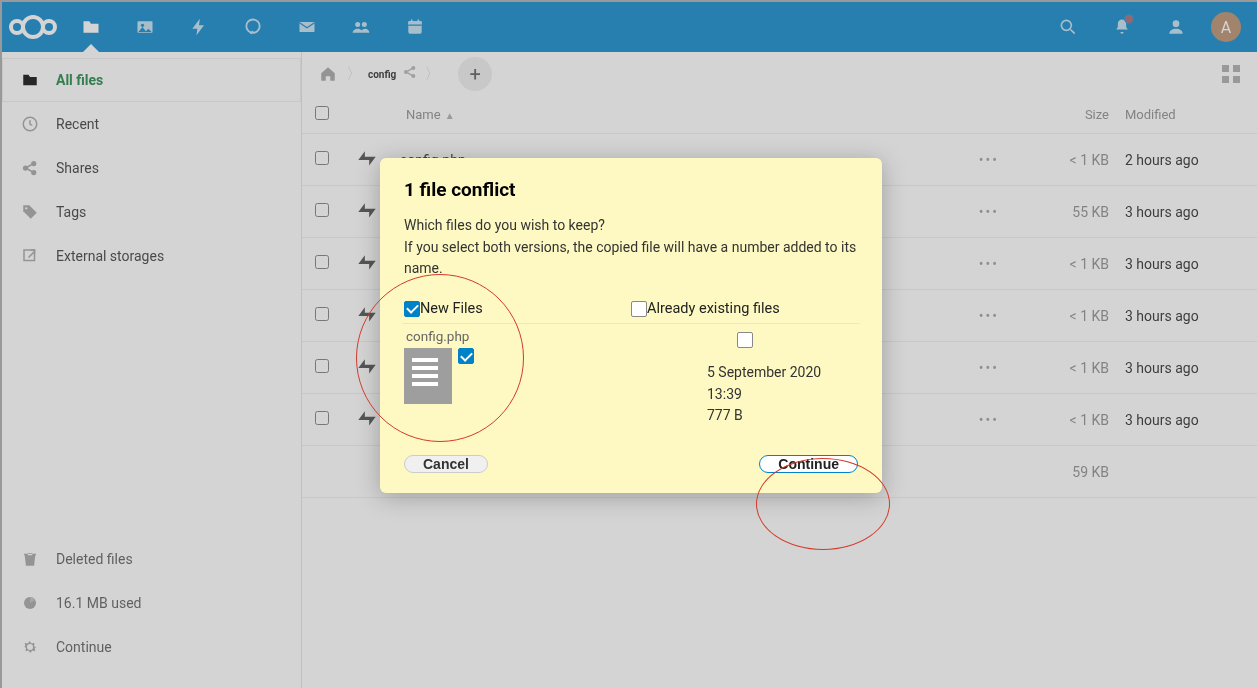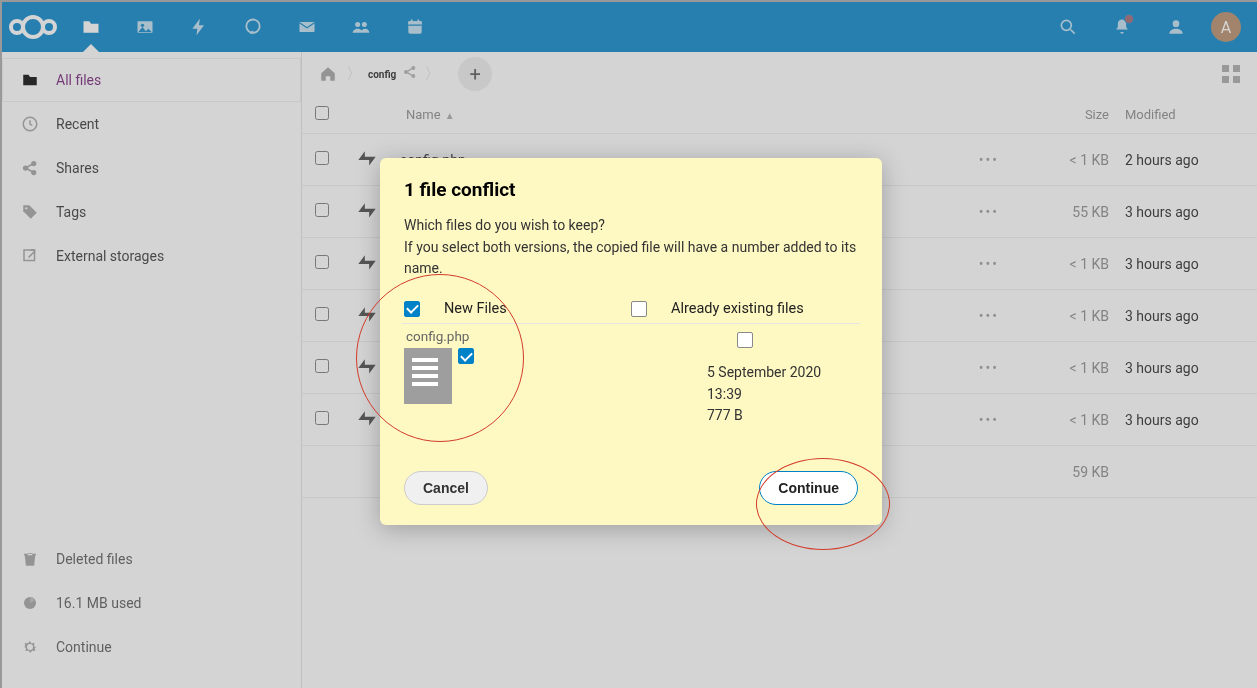--- a/index.html
+++ b/index.html
@@ -17,21 +17,21 @@
   .top-icon-btn svg { width: 20px; height: 20px; }
   .top-spacer { flex: 1; }
   .avatar { width: 30px; height: 30px; border-radius: 50%; background: #b48a65; color: #fff; display: flex; align-items: center; justify-content: center; font-size: 16px; margin: 0 16px 0 8px; cursor: pointer; }
   .notif-dot { position: relative; }
   .notif-dot::after { content: ""; position: absolute; top: 12px; right: 15px; width: 8px; height: 8px; background: #d4554f; border-radius: 50%; border: 1px solid #1a8ccf; }
 
   
   .sidebar { position: absolute; top: 50px; left: 0; width: 300px; bottom: 0; background: #fff; border-right: 1px solid #e2e2e2; display: flex; flex-direction: column; }
   .nav-list { list-style: none; padding-top: 6px; flex: 1; }
   .nav-item { display: flex; align-items: center; height: 44px; padding-left: 14px; cursor: pointer; color: #333; font-size: 14px; }
-  .nav-item.active { background: #fff; font-weight: 400; color: #701a75; box-shadow: inset 0 0 0 1px #eee; }
+  .nav-item.active { background: #fff; font-weight: 700; color: #15803d; box-shadow: inset 0 0 0 1px #eee; }
   .nav-item .nicon { width: 28px; display: flex; justify-content: center; margin-right: 12px; opacity: .55; }
   .nav-item.active .nicon { opacity: 1; }
   .sidebar-bottom { border-top: 0; padding-bottom: 19px; }
   .sidebar-bottom .nav-item { color: #555; }
 
   
   .main { position: absolute; top: 50px; left: 300px; right: 0; bottom: 0; background: #fff; overflow: hidden; }
   .breadcrumb-row { height: 44px; display: flex; align-items: center; padding: 0 14px; }
   .bc-home { width: 24px; height: 24px; display: flex; align-items: center; justify-content: center; cursor: pointer; opacity: .55; }
   .bc-sep { color: #bbb; margin: 0 6px; font-size: 16px; opacity: .6; }
@@ -60,33 +60,33 @@
 
   
   .overlay { position: absolute; inset: 0; background: rgba(120,120,120,0.32); }
 
   
   .dialog { position: absolute; top: 156px; left: 378px; width: 502px; background: #fef9c3; border-radius: 6px; box-shadow: 0 4px 24px rgba(0,0,0,.25); padding: 20px 24px 20px 24px; }
   .dialog h2 { font-size: 19px; font-weight: 700; margin-bottom: 14px; }
   .dialog p { font-size: 14px; color: #333; line-height: 1.55; margin-bottom: 14px; }
   .conflict-cols { display: flex; gap: 0; border-top: 0 solid #eee; padding-top: 6px; }
   .conflict-col { flex: 1; }
-  .col-head { display: flex; align-items: center; gap: 24px; font-size: 14.5px; color: #222; margin-bottom: 4px; }
+  .col-head { display: flex; align-items: center; gap: 0; font-size: 14.5px; color: #222; margin-bottom: 4px; }
   .chk { width: 16px; height: 16px; border: 1.5px solid #888; border-radius: 2px; display: inline-flex; align-items: center; justify-content: center; background: #fff; cursor: pointer; }
   .chk.checked { background: #0082c9; border-color: #0082c9; }
   .chk.checked::after { content: ""; width: 9px; height: 5px; border: 2px solid #fff; border-top: none; border-right: none; transform: rotate(-45deg); margin-top: -2px; }
   .filelabel { font-size: 13.5px; color: #666; margin: 4px 0 4px 2px; }
   .thumb-row { display: flex; align-items: flex-start; gap: 6px; }
   .doc-thumb { width: 48px; height: 56px; background: #9e9e9e; position: relative; }
   .doc-thumb::before { content: ""; position: absolute; left: 8px; top: 10px; width: 26px; height: 4px; background: #fff; box-shadow: 0 8px 0 #fff, 0 16px 0 #fff, 0 24px 0 #fff; }
   .doc-thumb::after { content: ""; position: absolute; top: 0; right: 0; border: 8px solid #fff; border-left-color: transparent; border-bottom-color: transparent; opacity: .0; }
   .details { font-size: 14px; color: #333; line-height: 1.55; margin-top: 14px; padding-left: 76px; }
   .exist-top { display: flex; justify-content: center; margin-top: 8px; }
   .dlg-footer { display: flex; justify-content: space-between; margin-top: 28px; }
-  .btn { border: 1px solid #ccc; background: #f0f0f0; border-radius: 18px; padding: 8px 18px; font-size: 14px; font-weight: 600; cursor: pointer; color: #333; margin-top: 16px; }
+  .btn { border: 1px solid #ccc; background: #f0f0f0; border-radius: 18px; padding: 0 18px; font-size: 14px; font-weight: 600; cursor: pointer; color: #333; }
   .btn.primary { background: #fff; border: 1px solid #0082c9; color: #222; }
   .col-sep { border-bottom: 1px solid #e5e5e5; margin: 6px -2px 4px; }
 
   
   .anno { position: absolute; border: 1.6px solid #d23b2a; border-radius: 50%; pointer-events: none; }
   .anno.a1 { top: 272px; left: 354px; width: 168px; height: 168px; }
   .anno.a2 { top: 456px; left: 754px; width: 134px; height: 92px; }
 
   input[type=checkbox].tbl-chk { width: 14px; height: 14px; }
 </style>

